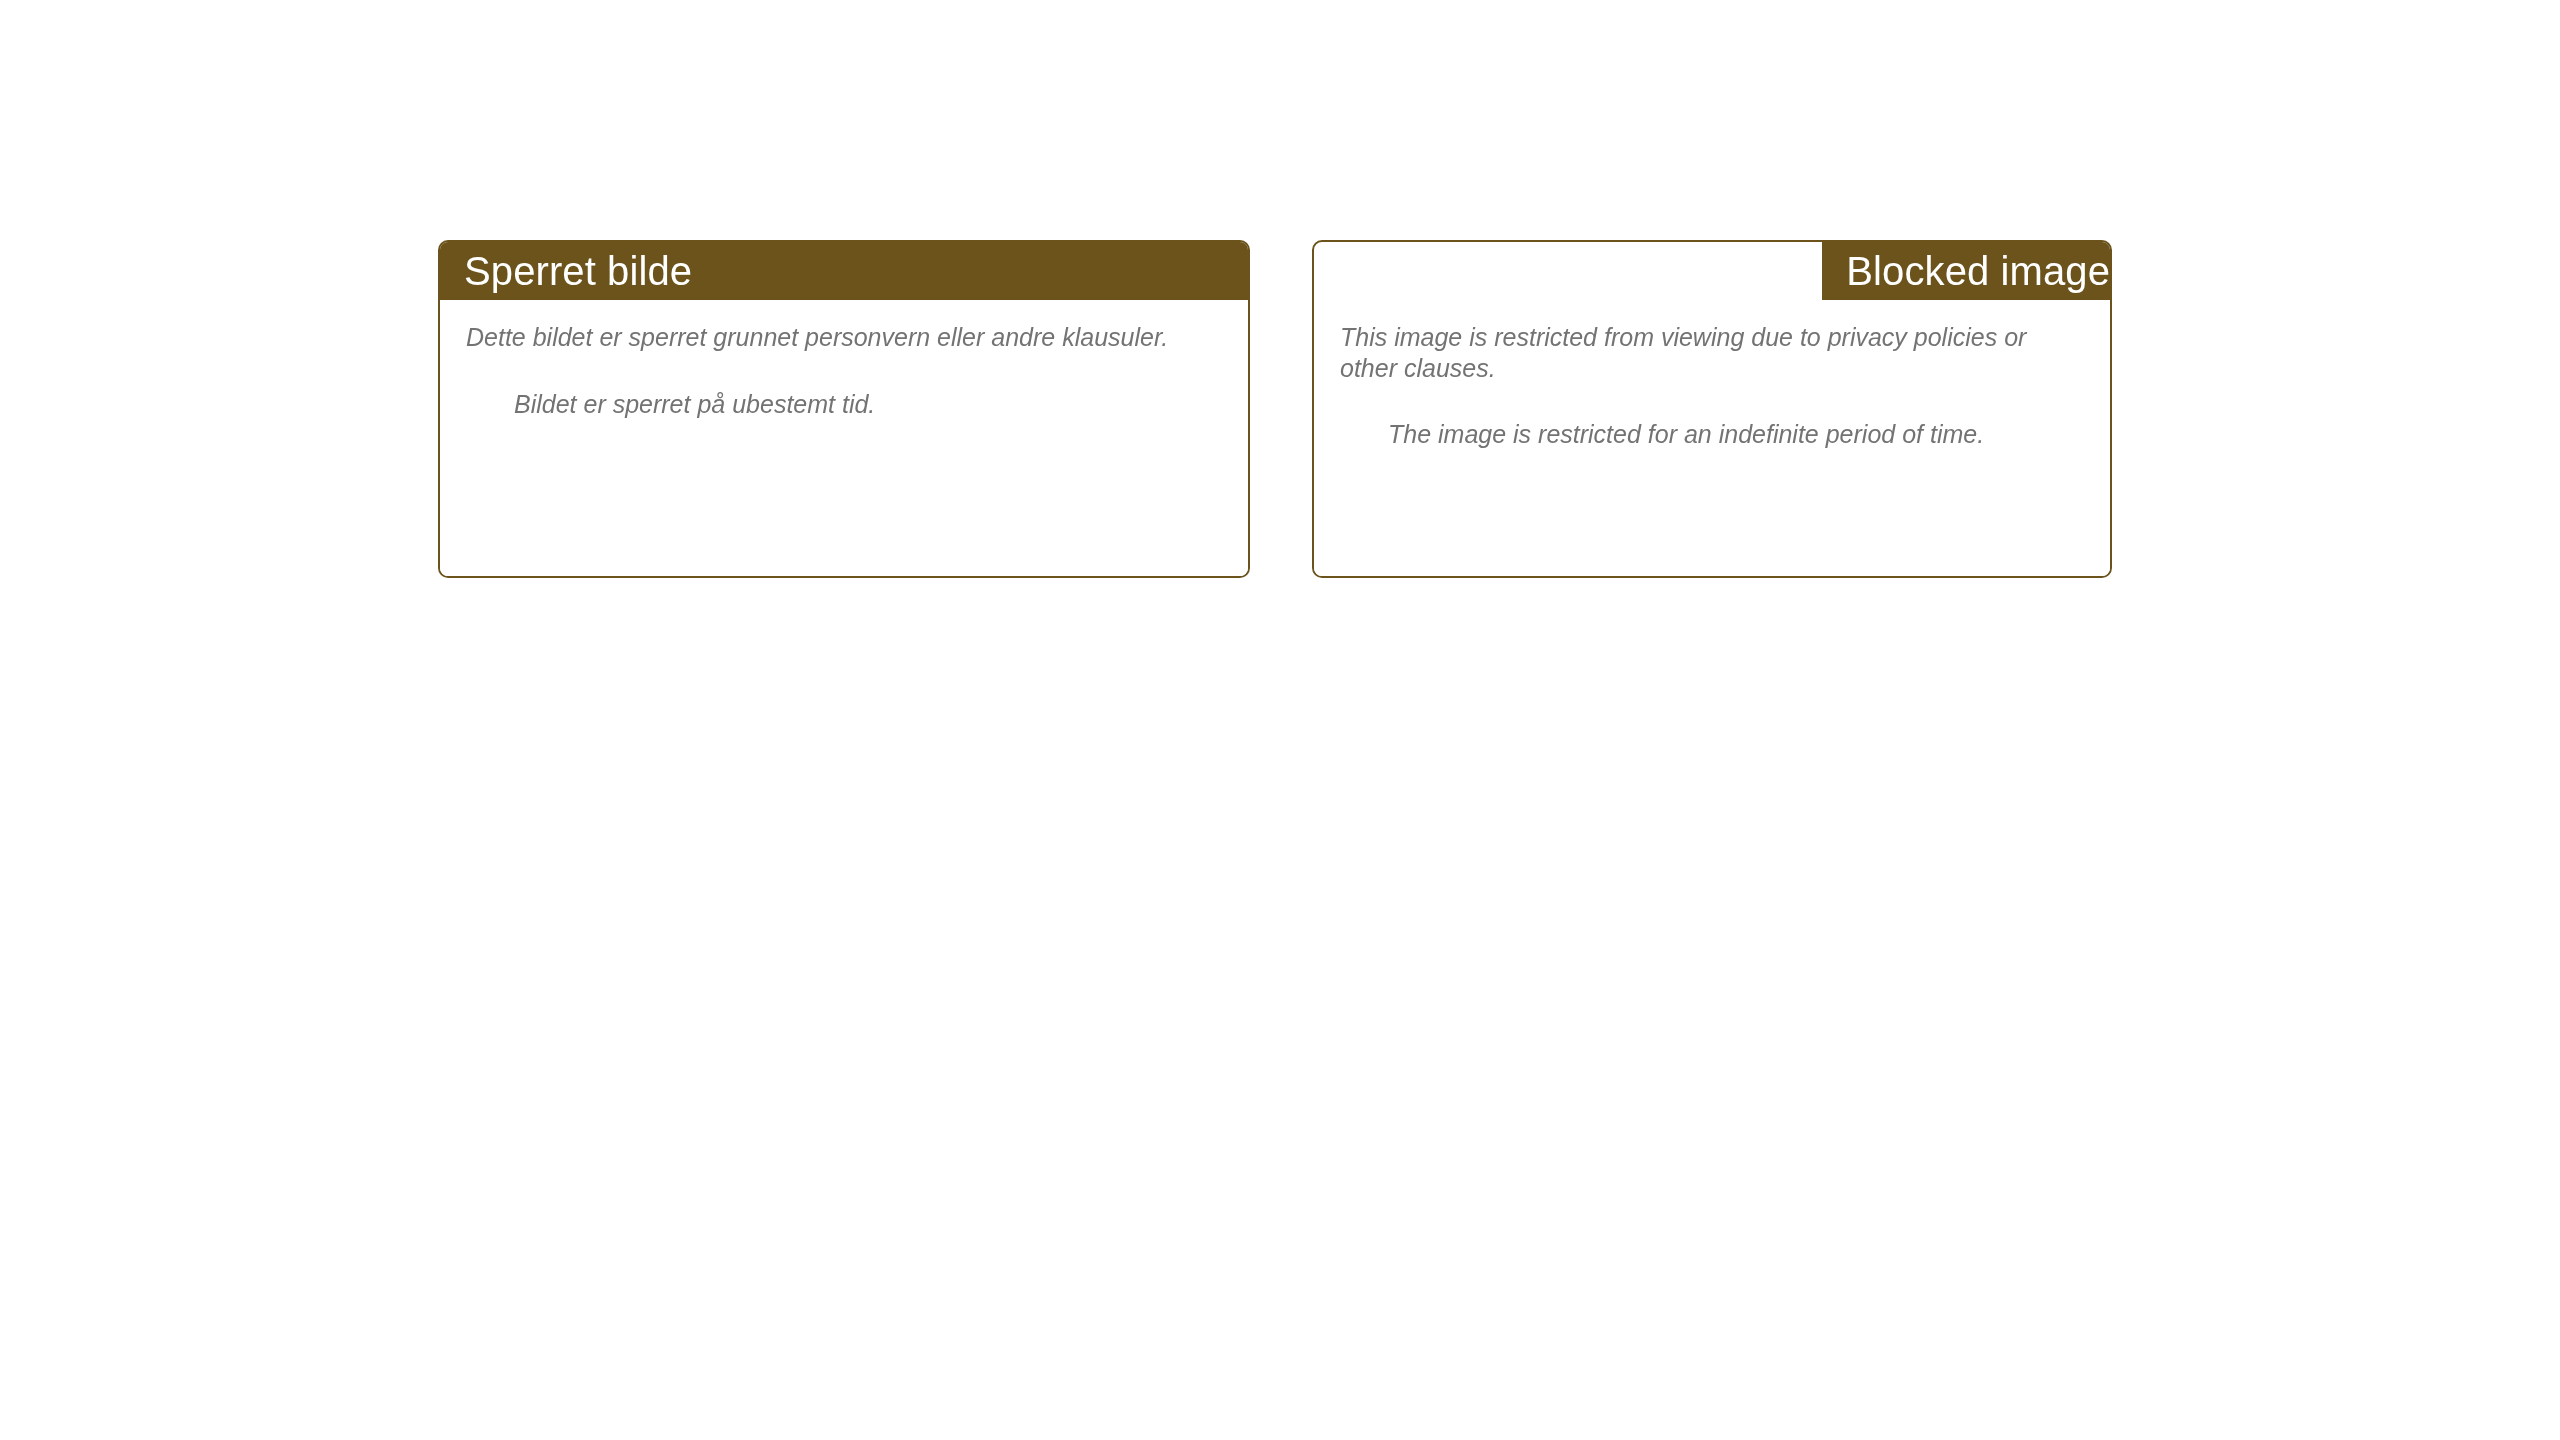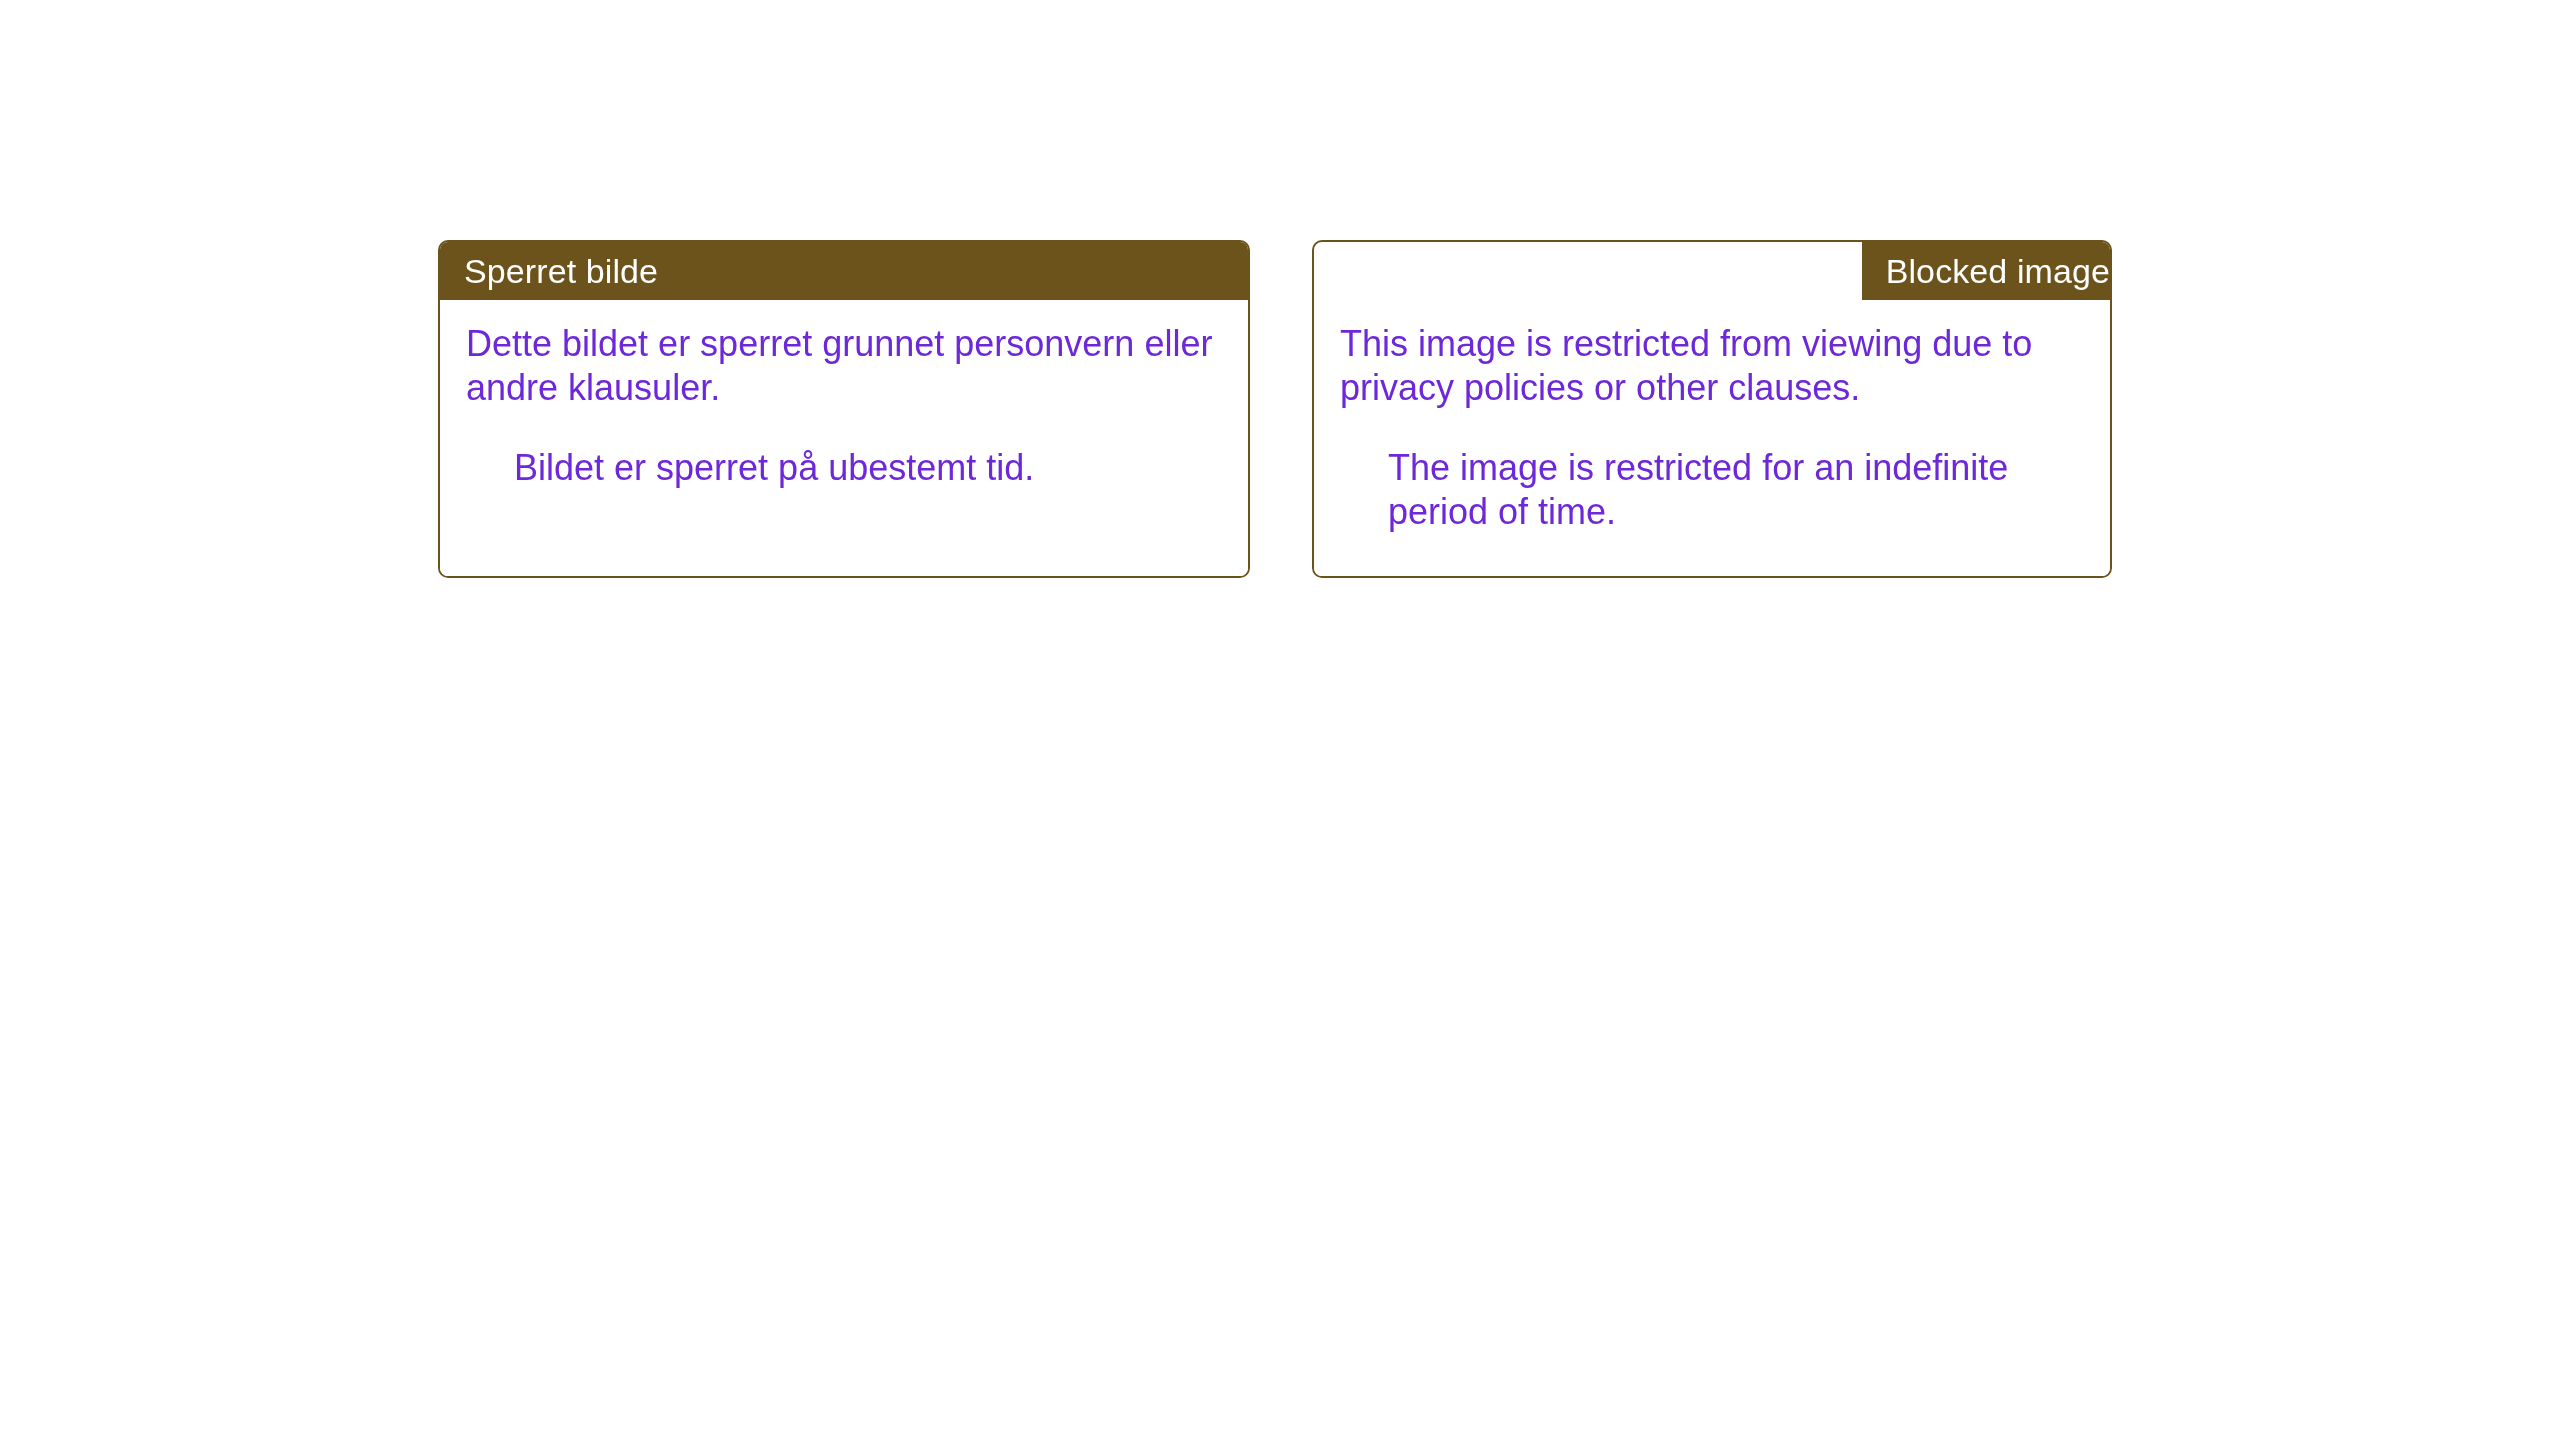--- a/index.html
+++ b/index.html
@@ -43,40 +43,41 @@
     height: 58px;
     background: #6b531b;
     display: flex;
     align-items: center;
     padding: 0 0 0 24px;
     box-sizing: border-box;
   }
 
   .card-title {
     color: #ffffff;
-    font-size: 34px;
+    font-size: 40px;
     font-weight: 400;
     line-height: 1;
     letter-spacing: 0.1px;
     white-space: nowrap;
   }
 
   .card-body {
     flex: 1 1 auto;
     background: #ffffff;
     padding: 22px 26px 0 26px;
     box-sizing: border-box;
   }
 
   .card-paragraph {
-    color: #6d28d9;
-    font-size: 36px;
+    color: #737373;
+    font-size: 25px;
     line-height: 1.22;
     margin: 0;
     font-weight: 400;
+    font-style: italic;
   }
 
   .card-paragraph + .card-paragraph {
     margin-top: 36px;
     margin-left: 48px;
   }
 </style>
 </head>
 <body>
 

